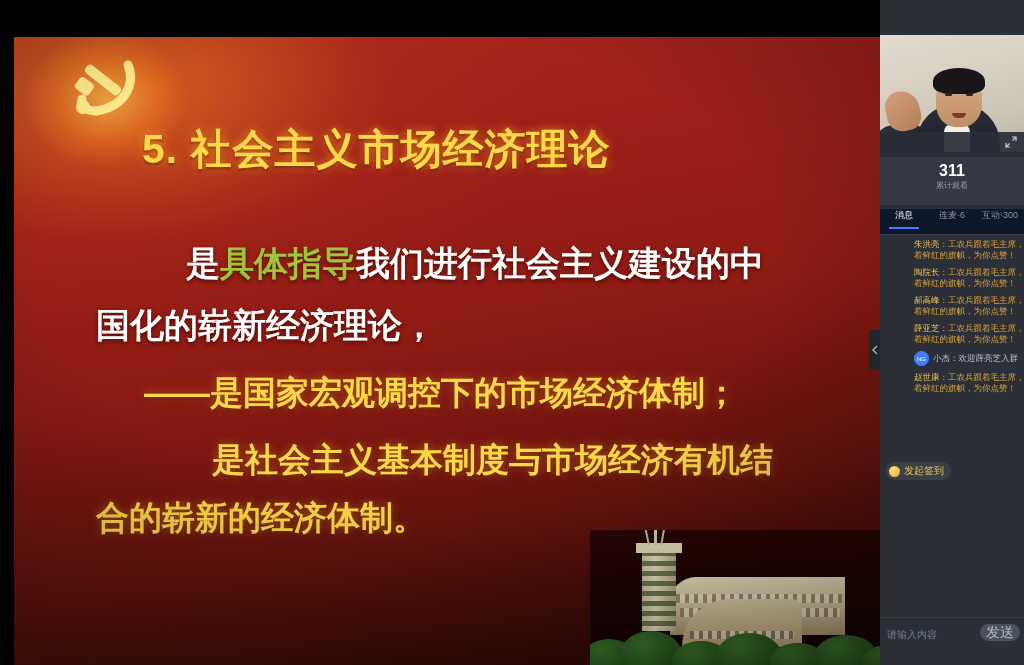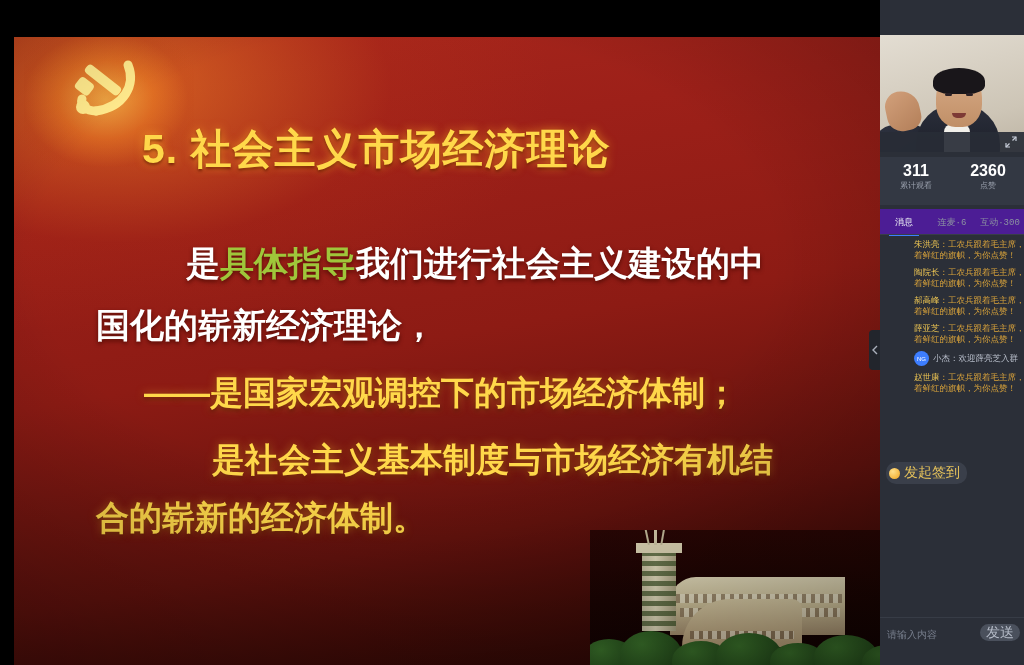--- a/index.html
+++ b/index.html
@@ -114,41 +114,41 @@
   .cam-bar { position: absolute; left: 0; bottom: 0; width: 144px; height: 20px; background: rgba(40,44,54,0.92); }
   .cam-expand { position: absolute; right: 7px; bottom: 4px; width: 12px; height: 12px; }
 
   .stats { position: absolute; left: 0; top: 157px; width: 144px; height: 48px;
            background: #333843; display: flex; }
   .stat { flex: 1; text-align: center; padding-top: 4px; }
   .stat-num { color: #ffffff; font-size: 16px; font-weight: bold; line-height: 19px; }
   .stat-lbl { color: #9aa0ad; font-size: 8px; line-height: 12px; }
 
   .tabs { position: absolute; left: 0; top: 209px; width: 144px; height: 26px;
-          background: #4c1d95; display: flex; align-items: center; font-family: Liberation Mono, monospace; }
+          background: #0f172a; display: flex; align-items: flex-start; }
   .tab { flex: 1; text-align: center; font-size: 9px; color: #8c93a1; position: relative; }
   .tab.active { color: #eef1f6; }
   .tab.active::after { content: ""; position: absolute; left: 50%; transform: translateX(-50%);
                        bottom: -7px; width: 30px; height: 2px; background: #3d7eff; }
   .tabs-underline { position: absolute; left: 0; top: 234px; width: 144px; height: 1px; background: #383d48; }
 
   .chat { position: absolute; left: 0; top: 236px; width: 144px; height: 246px;
           overflow: hidden; padding: 3px 6px 0 6px; margin-left: 28px; }
   .msg { font-size: 8.5px; line-height: 11px; color: #d9a33a; margin-bottom: 6px; word-break: break-all; }
   .msg .who { color: #e8c152; }
   .sysmsg { display: flex; align-items: center; gap: 4px; margin-bottom: 6px; }
   .sys-av { width: 15px; height: 15px; border-radius: 50%; background: #3d7eff;
             color:#fff; font-size: 6px; display:flex; align-items:center; justify-content:center; flex: 0 0 auto; }
   .sys-tx { font-size: 8.5px; color: #b9bfcb; line-height: 11px; }
 
   .signin { position: absolute; left: 6px; top: 462px; display: flex; align-items: center; gap: 4px;
             background: #3a3f4a; border-radius: 10px; padding: 2px 7px 2px 3px; }
   .signin-dot { width: 11px; height: 11px; border-radius: 50%;
                 background: radial-gradient(circle at 35% 32%, #ffe08a, #f0a51e); }
-  .signin-tx { font-size: 14px; color: #e7c35a; }
+  .signin-tx { font-size: 10px; color: #e7c35a; }
 
   .composer { position: absolute; left: 0; bottom: 0; width: 144px; height: 48px;
               background: #2b2f38; border-top: 1px solid #373c46; }
   .composer-in { position: absolute; left: 7px; top: 10px; font-size: 10px; color: #767d8b; }
   .composer-btn { position: absolute; right: 4px; top: 6px; width: 40px; height: 17px;
                   background: #4a505c; border-radius: 9px; color: #b7bdc9; font-size: 14px;
                   display: flex; align-items: center; justify-content: center; }
 
   .collapse { position: absolute; left: -11px; top: 330px; width: 11px; height: 40px;
               background: #22252c; border-radius: 4px 0 0 4px;
@@ -244,24 +244,20 @@
           <path d="M1 11 L4.5 7.5" stroke="#c6ccd7" stroke-width="1.2"></path>
         </svg>
       </div>
     </div>
 
     <div class="stats">
       <div class="stat">
         <div class="stat-num">311</div>
         <div class="stat-lbl">累计观看</div>
       </div>
-      <div class="stat">
-        <div class="stat-num">2360</div>
-        <div class="stat-lbl">点赞</div>
-      </div>
     </div>
 
     <div class="tabs">
       <div class="tab active">消息</div>
       <div class="tab">连麦·6</div>
       <div class="tab">互动·300</div>
     </div>
     <div class="tabs-underline"></div>
 
     <div class="chat">

